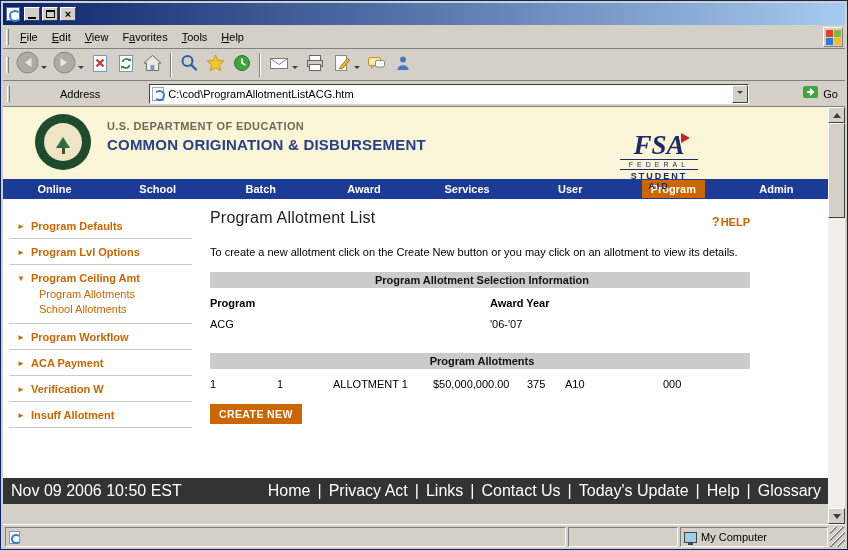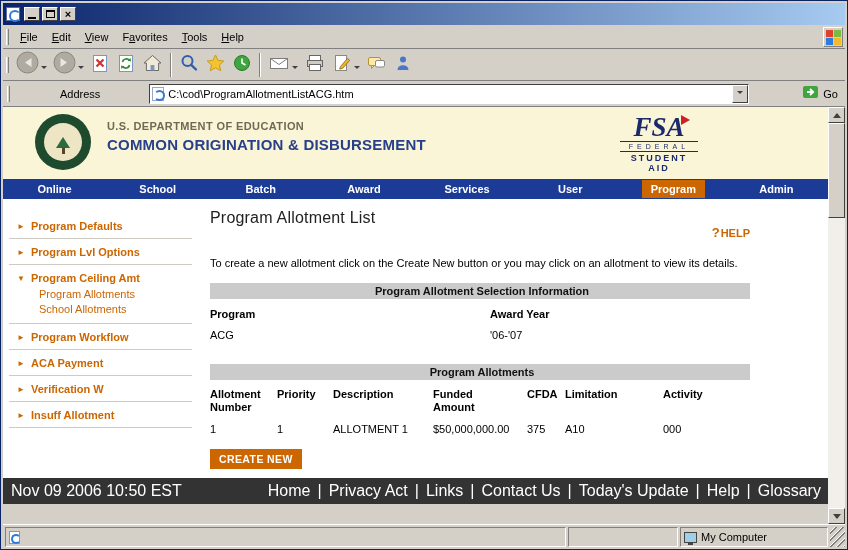--- a/index.html
+++ b/index.html
@@ -70,21 +70,21 @@
   .banner { height:72px; flex:0 0 72px; background:var(--banner-bg,#FBF5D7); position:relative; }
   .seal { position:absolute; left:32px; top:7px; width:56px; height:56px; border-radius:50%;
           background:#1E4A2E; display:flex; align-items:center; justify-content:center; }
   .seal-inner { width:38px; height:38px; border-radius:50%; background:#EDE5C4;
           display:flex; align-items:center; justify-content:center; position:relative; }
   .seal-tree { width:0; height:0; border:7px solid transparent; border-bottom:11px solid #2C6B3F; margin-bottom:6px; }
   .seal-trunk { position:absolute; bottom:7px; width:3px; height:6px; background:#5C4422; }
   .banner-text { position:absolute; left:104px; top:13px; }
   .dept-line { font-size:11px; font-weight:bold; color:#6E6A55; letter-spacing:.4px; }
   .cod-title { font-size:15px; font-weight:bold; color:#27408B; margin-top:4px; letter-spacing:.2px; }
-  .fsa { position:absolute; right:130px; top:6px; width:78px; text-align:center; }
+  .fsa { position:absolute; right:130px; top:24px; width:78px; text-align:center; }
   .fsa-word { font-family:"Liberation Serif",serif; font-size:27px; font-weight:bold; font-style:italic;
               color:#1B2A6B; line-height:28px; position:relative; }
   .fsa-flag { position:absolute; right:8px; top:2px; width:0; height:0;
               border-left:9px solid #C22; border-top:5px solid transparent; border-bottom:5px solid transparent; }
   .fsa-sub { border-top:1px solid #1B2A6B; border-bottom:1px solid #1B2A6B;
              font-size:7px; letter-spacing:4px; color:#1B2A6B; padding:1px 0; }
   .fsa-sub2 { font-size:9px; letter-spacing:2px; color:#1B2A6B; font-weight:bold; margin-top:1px; }
 
   
   .nav { height:20px; flex:0 0 20px; background:var(--nav-blue,#1B3B96); display:flex; }
@@ -99,21 +99,21 @@
   .side-row { display:flex; align-items:center; }
   .tri { color:var(--accent,#CC6600); font-size:8px; width:14px; flex:0 0 14px; }
   .side-label { color:var(--accent,#CC6600); font-size:11px; font-weight:bold; }
   .side-children { padding:3px 0 0 22px; }
   .side-child { color:var(--accent,#CC6600); font-size:11px; line-height:15px; display:block; }
 
   .main { width:552px; flex:0 0 552px; padding:10px 0 0 12px; }
   .main-inner { width:540px; }
   .title-row { display:flex; justify-content:space-between; align-items:flex-start; }
   .page-title { font-size:16px; color:#222; letter-spacing:.2px; }
-  .help-link { color:var(--accent,#CC6600); font-size:11px; font-weight:bold; margin-top:16px; }
+  .help-link { color:var(--accent,#CC6600); font-size:11px; font-weight:bold; margin-top:5px; }
   .help-q { font-size:13px; margin-right:1px; }
   .intro { font-size:11px; line-height:14px; color:#000; margin-top:16px; width:530px; }
   .secbar { margin-top:13px; background:var(--section-bar,#CBCBCB); height:16px; line-height:16px;
             font-size:11px; font-weight:bold; color:#111; padding-left:4px;text-align:center; }
   .sel-table { display:flex; margin-top:9px; }
   .sel-col1 { width:280px; } .sel-col2 { flex:1; }
   .th { font-size:11px; font-weight:bold; }
   .td { font-size:11px; margin-top:9px; padding-bottom:10px; }
   .alo-head, .alo-row { display:flex; }
   .alo-head { margin-top:8px; }
@@ -420,29 +420,20 @@
                 <div class="th">Program</div>
                 <div class="td">ACG</div>
               </div>
               <div class="sel-col2">
                 <div class="th">Award Year</div>
                 <div class="td">'06-'07</div>
               </div>
             </div>
 
             <div class="secbar">Program Allotments</div>
-            <div class="alo-head">
-              <div class="c1">Allotment Number</div>
-              <div class="c2">Priority</div>
-              <div class="c3">Description</div>
-              <div class="c4"><span class="wrap-narrow">Funded Amount</span></div>
-              <div class="c5">CFDA</div>
-              <div class="c6">Limitation</div>
-              <div class="c7">Activity</div>
-            </div>
             <div class="alo-row">
               <div class="c1">1</div>
               <div class="c2">1</div>
               <div class="c3">ALLOTMENT 1</div>
               <div class="c4">$50,000,000.00</div>
               <div class="c5">375</div>
               <div class="c6">A10</div>
               <div class="c7">000</div>
             </div>
 

